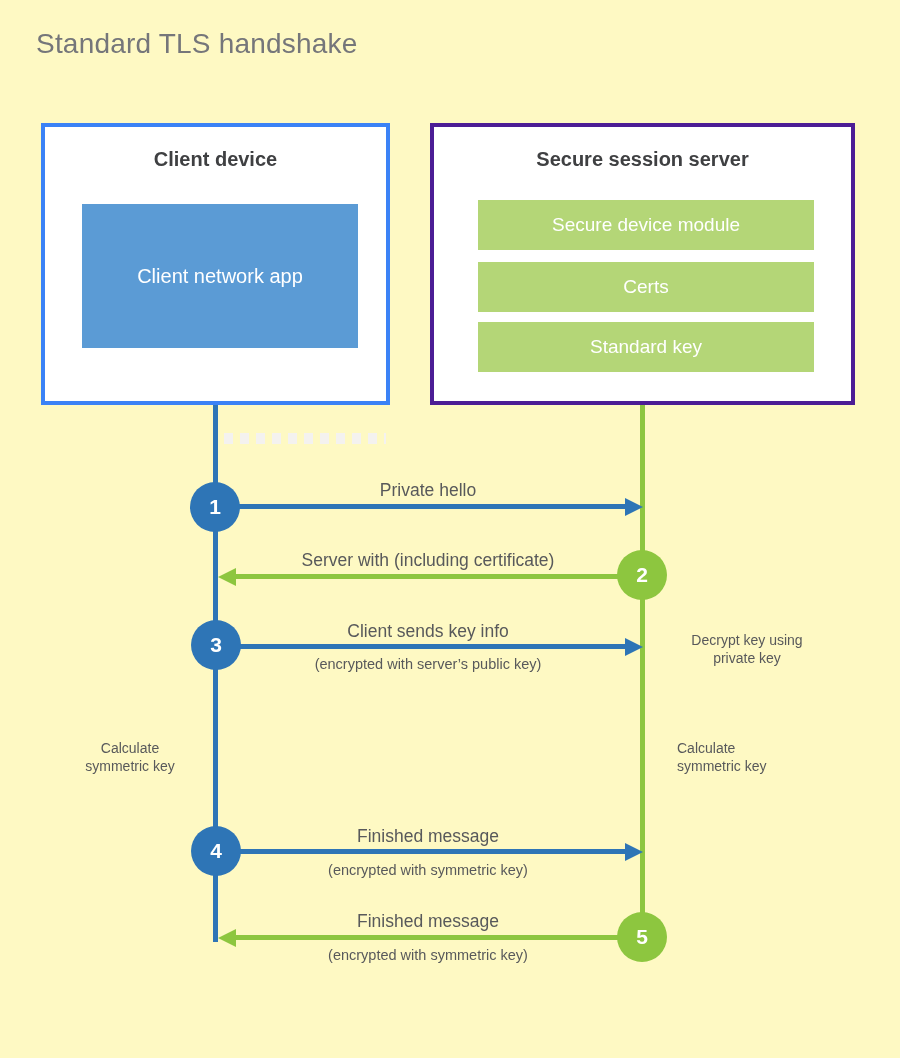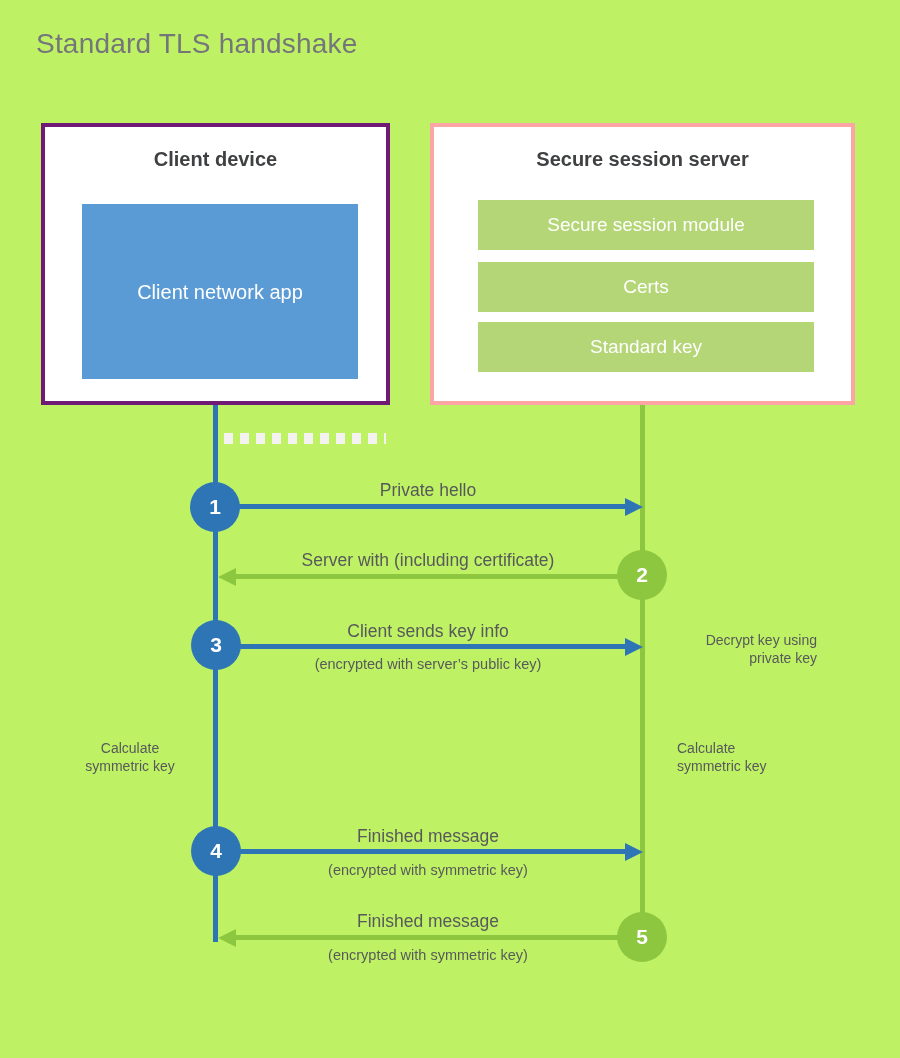--- a/index.html
+++ b/index.html
@@ -1,33 +1,33 @@
 <!DOCTYPE html>
 <html><head>
 <meta charset="utf-8">
 <style>
   html,body{margin:0;padding:0;background:#ffffff;}
   .page{
-    position:relative;width:900px;height:1058px;background:#bef264;overflow:hidden;
+    position:relative;width:900px;height:1058px;background:#fef9c3;overflow:hidden;
     font-family:"Liberation Sans","DejaVu Sans",sans-serif;
   }
   
   .page-title{
     position:absolute;left:36px;top:28px;margin:0;
     font-size:28px;font-weight:300;color:#75767a;letter-spacing:.2px;
   }
   
   .box{position:absolute;top:123px;height:282px;box-sizing:border-box;background:#fff;}
-  .box.client{left:41px;width:349px;border:4px solid #701a75;}
-  .box.server{left:430px;width:425px;border:4px solid #fca5a5;}
+  .box.client{left:41px;width:349px;border:4px solid #3b82f6;}
+  .box.server{left:430px;width:425px;border:4px solid #4c1d95;}
   .box-title{
     margin-top:21px;text-align:center;font-size:20px;font-weight:bold;color:#3f4042;
   }
   .app-box{
-    position:absolute;left:37px;top:77px;width:276px;height:175px;background:#5b9bd5;
+    position:absolute;left:37px;top:77px;width:276px;height:144px;background:#5b9bd5;
     display:flex;align-items:center;justify-content:center;text-align:center;
     color:#ffffff;font-size:20px;line-height:28px;
   }
   .app-box span{display:block;max-width:180px;}
   .bar{
     position:absolute;left:44px;width:336px;height:50px;background:#b4d677;
     display:flex;align-items:center;justify-content:center;
     color:#ffffff;font-size:19px;
   }
   .bar.b1{top:73px}.bar.b2{top:135px}.bar.b3{top:195px}
@@ -70,41 +70,41 @@
     font-size:17.5px;color:#58595b;white-space:nowrap;
   }
   .l1{top:480px}.l2{top:550px}.l3{top:621px}.l4{top:826px}.l5{top:911px}
   .sub{
     position:absolute;left:428px;transform:translateX(-50%);
     font-size:14.5px;color:#58595b;white-space:nowrap;text-align:right;
   }
   .s3{top:656px}.s4{top:862px}.s5{top:947px}
   
   .note{position:absolute;font-size:14px;line-height:18px;color:#58595b;}
-  .n-decrypt{left:677px;top:631px;width:140px;text-align:right;}
+  .n-decrypt{left:677px;top:631px;width:140px;text-align:center;}
   .n-left{left:130px;top:739px;transform:translateX(-50%);width:92px;text-align:center;}
   .n-right{left:677px;top:739px;width:112px;text-align:left;}
 </style>
 </head>
 <body>
 
 <div class="page">
 
   <h1 class="page-title">Standard TLS handshake</h1>
 
   <div class="box client">
     <div class="box-title">Client device</div>
     <div class="app-box">
       <span>Client network app</span>
     </div>
   </div>
 
   <div class="box server">
     <div class="box-title">Secure session server</div>
-    <div class="bar b1">Secure session module</div>
+    <div class="bar b1">Secure device module</div>
     <div class="bar b2">Certs</div>
     <div class="bar b3">Standard key</div>
   </div>
 
   <div class="lifeline blue"></div>
   <div class="lifeline green"></div>
   <div class="faint-dashes"></div>
 
   <div class="shaft blue a1s"></div>
   <div class="head right a1h"></div>

